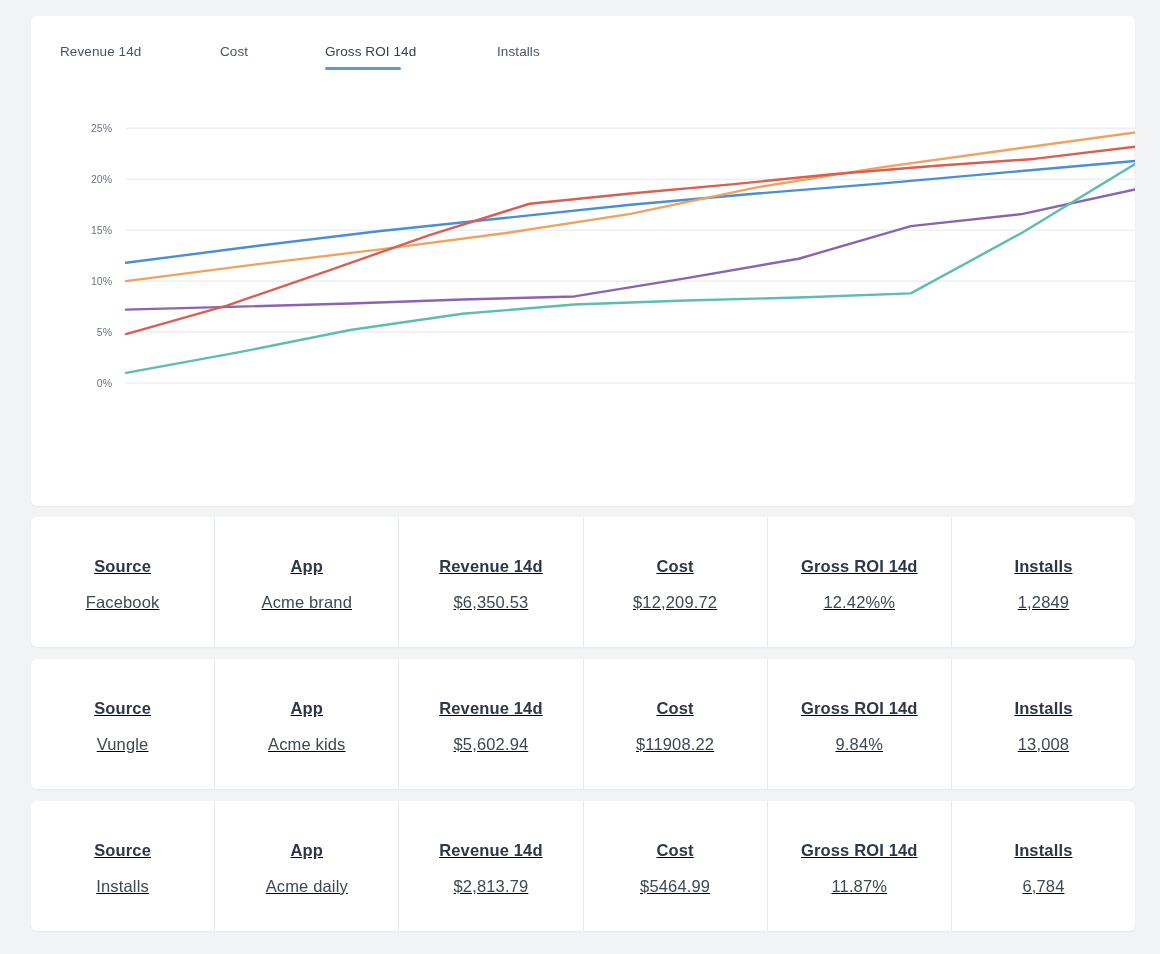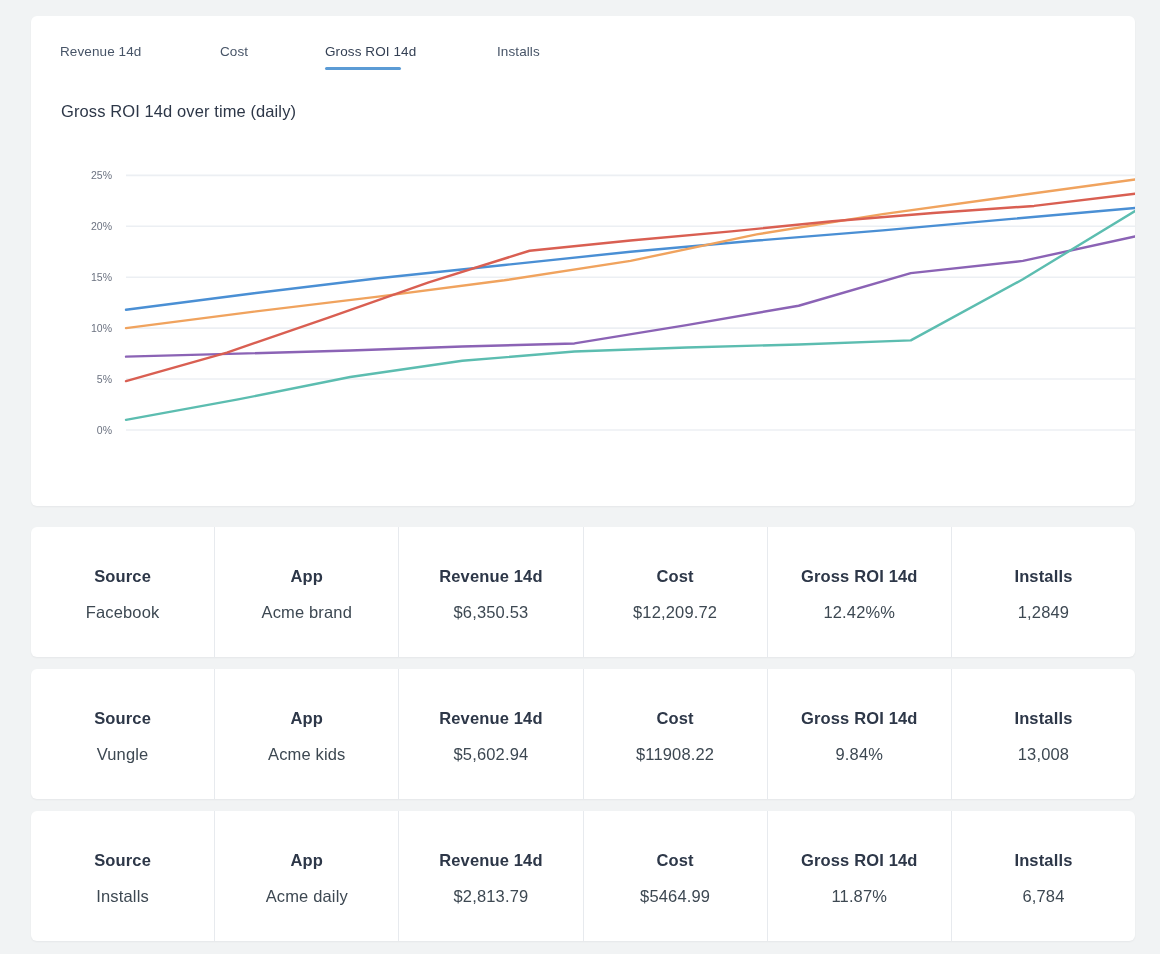--- a/index.html
+++ b/index.html
@@ -9,20 +9,21 @@
     background: #f1f3f4;
     font-family: "Liberation Sans", sans-serif;
     -webkit-font-smoothing: antialiased;
   }
   .page {
     width: 1160px;
     min-height: 954px;
     background: #f1f3f4;
     padding: 16px 25px 0 31px;
     position: relative;
+    text-decoration: underline;
   }
 
   
   .chart-card {
     width: 1104px;
     height: 490px;
     background: #ffffff;
     border-radius: 6px;
     box-shadow: 0 1px 2px rgba(16,24,40,0.05);
     position: relative;
@@ -71,21 +72,21 @@
   }
 
   .plot-wrap {
     position: relative;
     margin-top: 18px;
     height: 330px;
   }
   .plot-svg { display: block; }
 
   
-  .table-stack { margin-top: 21px; }
+  .table-stack { margin-top: 11px; }
   .row-card {
     width: 1104px;
     height: 130px;
     background: #ffffff;
     border-radius: 6px;
     box-shadow: 0 1px 2px rgba(16,24,40,0.05);
     display: flex;
     margin-bottom: 12px;
     overflow: hidden;
   }
@@ -137,21 +138,20 @@
       <div class="tab tab-2 active">
         <span class="tab-label">Gross ROI 14d</span>
         <span class="tab-underline"></span>
       </div>
       <div class="tab tab-3">
         <span class="tab-label">Installs</span>
         
       </div>
     </div>
 
-    <div class="chart-title">Gross ROI 14d over time (daily)</div>
 
     <div class="plot-wrap">
       <svg class="plot-svg" id="line-chart" width="1104" height="330">
           <line x1="95" x2="1104" y1="291" y2="291" stroke="#eceff3" stroke-width="1.6"></line>
           <text x="81" y="295" text-anchor="end" class="axis-label">0%</text>
           <line x1="95" x2="1104" y1="240.07407407407408" y2="240.07407407407408" stroke="#eceff3" stroke-width="1.6"></line>
           <text x="81" y="244.07407407407408" text-anchor="end" class="axis-label">5%</text>
           <line x1="95" x2="1104" y1="189.14814814814815" y2="189.14814814814815" stroke="#eceff3" stroke-width="1.6"></line>
           <text x="81" y="193.14814814814815" text-anchor="end" class="axis-label">10%</text>
           <line x1="95" x2="1104" y1="138.22222222222223" y2="138.22222222222223" stroke="#eceff3" stroke-width="1.6"></line>

